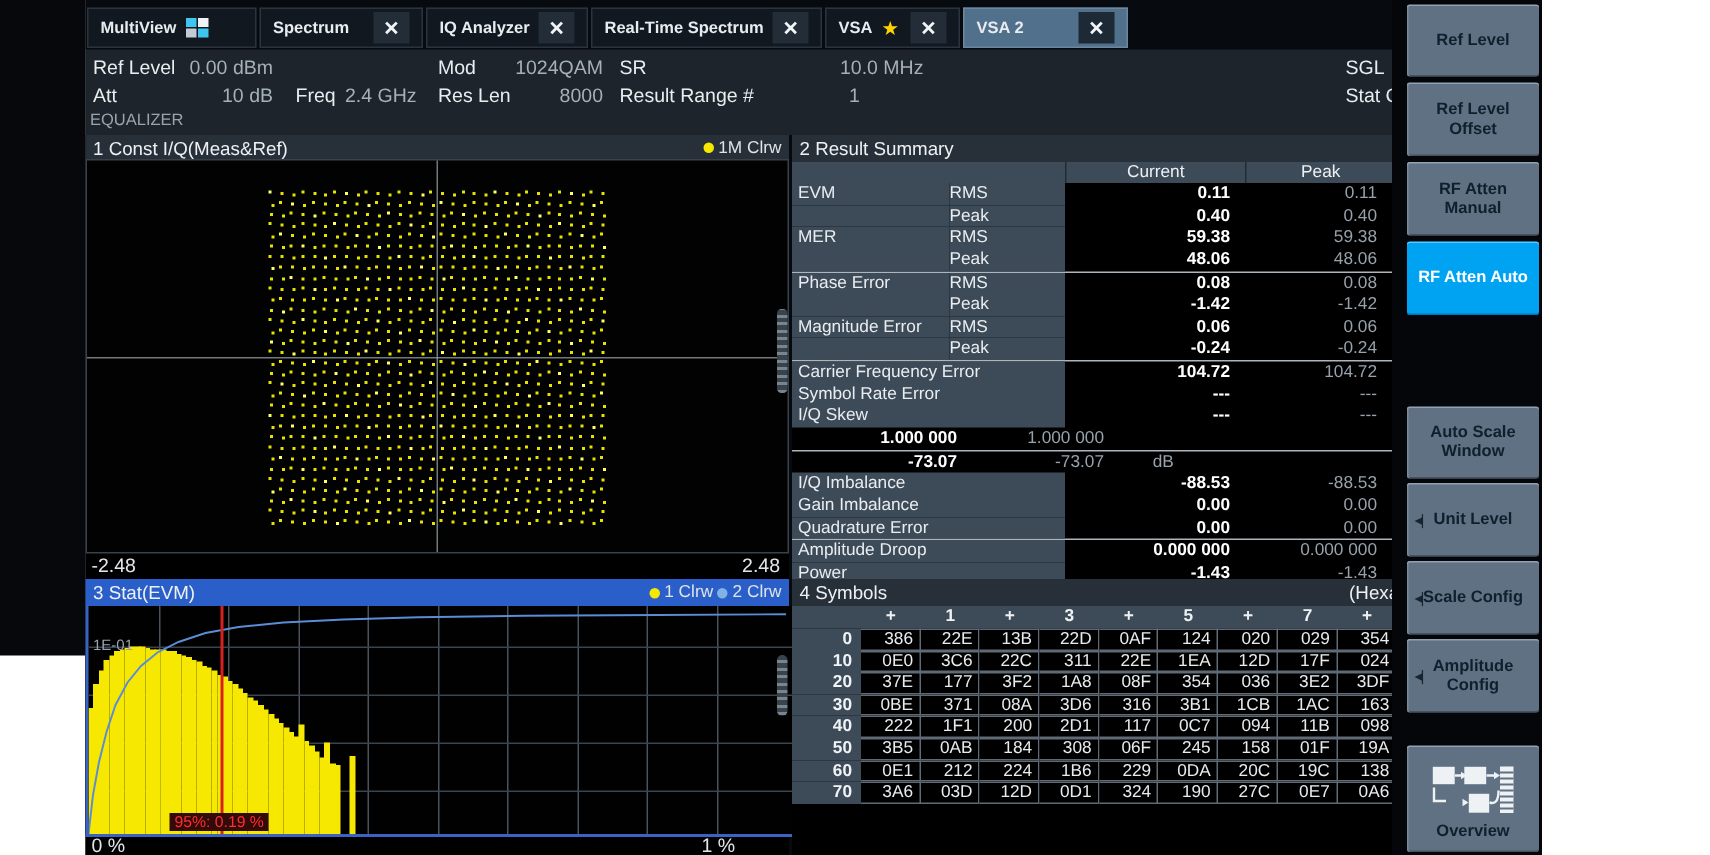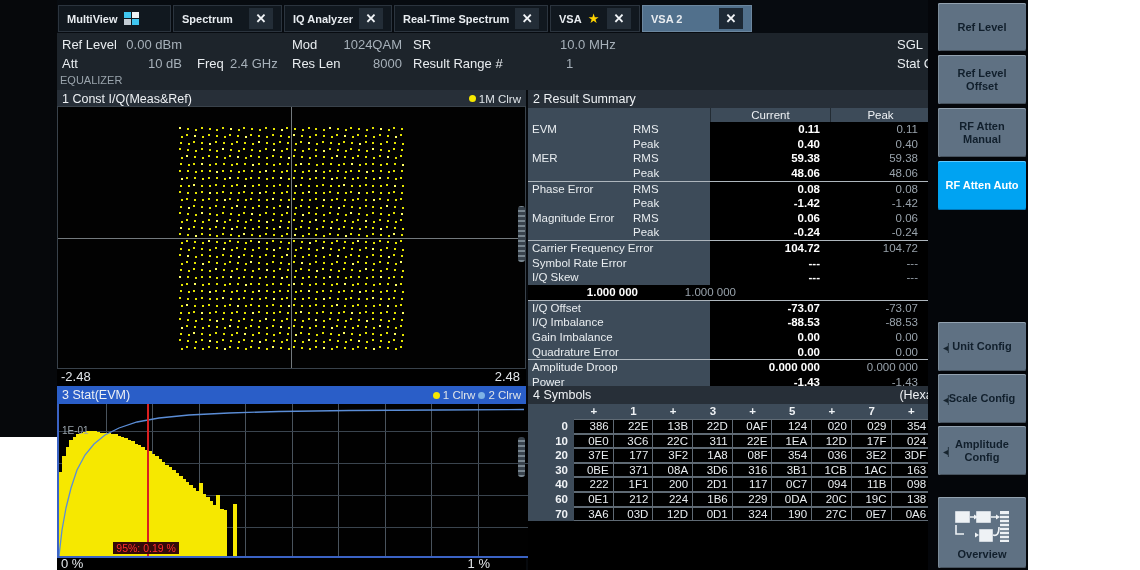--- a/index.html
+++ b/index.html
@@ -1319,21 +1319,20 @@
             <div class="cur">---</div>
             <div class="pk">---</div>
             <div class="un">ps</div>
           </div>
           <div class="rrow">
             <div class="cur">1.000 000</div>
             <div class="pk">1.000 000</div>
             <div class="un"></div>
           </div>
           <div class="rrow sep">
-            <div class="nm" style="width: 182px;">I/Q Offset</div>
             <div class="cur">-73.07</div>
             <div class="pk">-73.07</div>
             <div class="un">dB</div>
           </div>
           <div class="rrow">
             <div class="nm" style="width: 182px;">I/Q Imbalance</div>
             <div class="cur">-88.53</div>
             <div class="pk">-88.53</div>
             <div class="un">dB</div>
           </div>
@@ -1529,20 +1528,33 @@
             <div class="cell">200</div>
             <div class="cell">2D1</div>
             <div class="cell">117</div>
             <div class="cell">0C7</div>
             <div class="cell">094</div>
             <div class="cell">11B</div>
             <div class="cell">098</div>
             <div class="cell">0B9</div>
           </div>
           <div class="syrow">
+            <div class="rl">50</div>
+            <div class="cell">3B5</div>
+            <div class="cell">0AB</div>
+            <div class="cell">184</div>
+            <div class="cell">308</div>
+            <div class="cell">06F</div>
+            <div class="cell">245</div>
+            <div class="cell">158</div>
+            <div class="cell">01F</div>
+            <div class="cell">19A</div>
+            <div class="cell">0C4</div>
+          </div>
+          <div class="syrow">
             <div class="rl">60</div>
             <div class="cell">0E1</div>
             <div class="cell">212</div>
             <div class="cell">224</div>
             <div class="cell">1B6</div>
             <div class="cell">229</div>
             <div class="cell">0DA</div>
             <div class="cell">20C</div>
             <div class="cell">19C</div>
             <div class="cell">138</div>
@@ -1579,23 +1591,26 @@
       </div>
       <div class="skey" style="top: 55px; height: 49px;">
         <div class="txt">Ref Level Offset</div>
       </div>
       <div class="skey" style="top: 108px; height: 49px;">
         <div class="txt">RF Atten Manual</div>
       </div>
       <div class="skey active" style="top: 161px; height: 49px;">
         <div class="txt">RF Atten Auto</div>
       </div>
+      <div class="skey" style="top: 271px; height: 48px;">
+        <div class="txt">Auto Scale Window</div>
+      </div>
       <div class="skey" style="top: 322px; height: 49px;">
         <span class="subarrow">◂|</span>
-        <div class="txt">Unit Config</div>
+        <div class="txt">Unit Level</div>
       </div>
       <div class="skey" style="top: 374px; height: 49px;">
         <span class="subarrow">◂|</span>
         <div class="txt">Scale Config</div>
       </div>
       <div class="skey" style="top: 426px; height: 49px;">
         <span class="subarrow">◂|</span>
         <div class="txt">Amplitude Config</div>
       </div>
       <div class="skey overview" style="top: 497px; height: 71px;">

